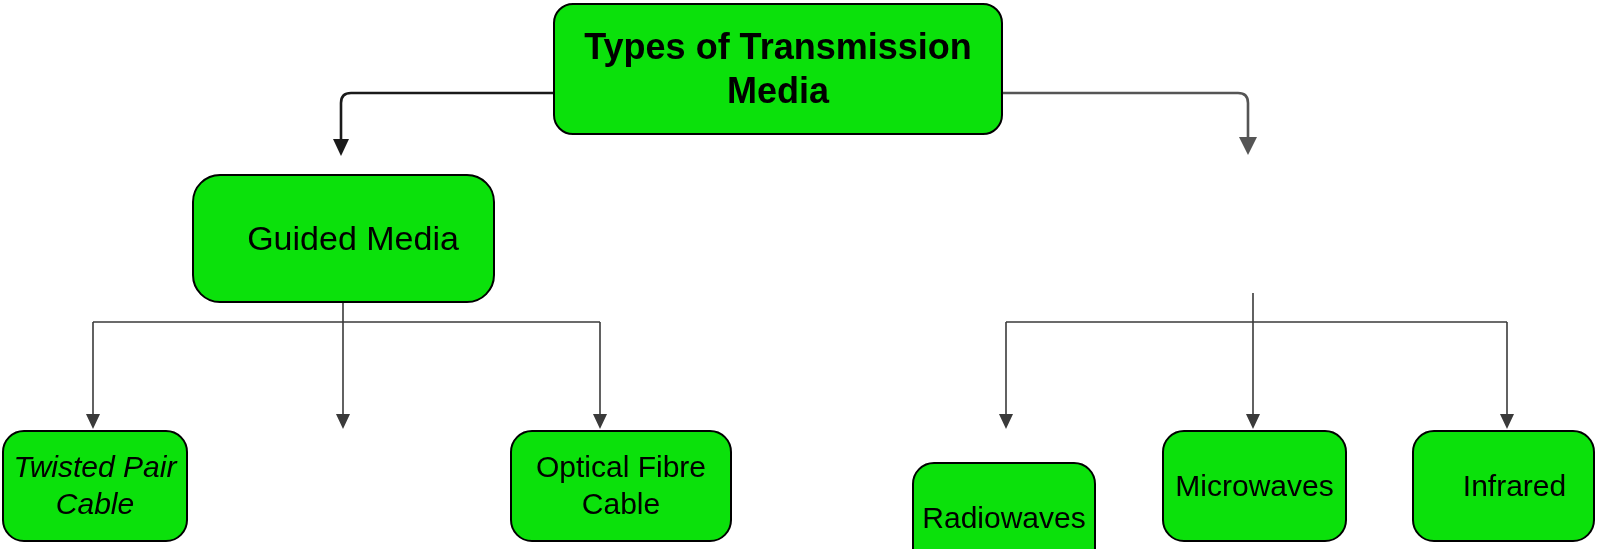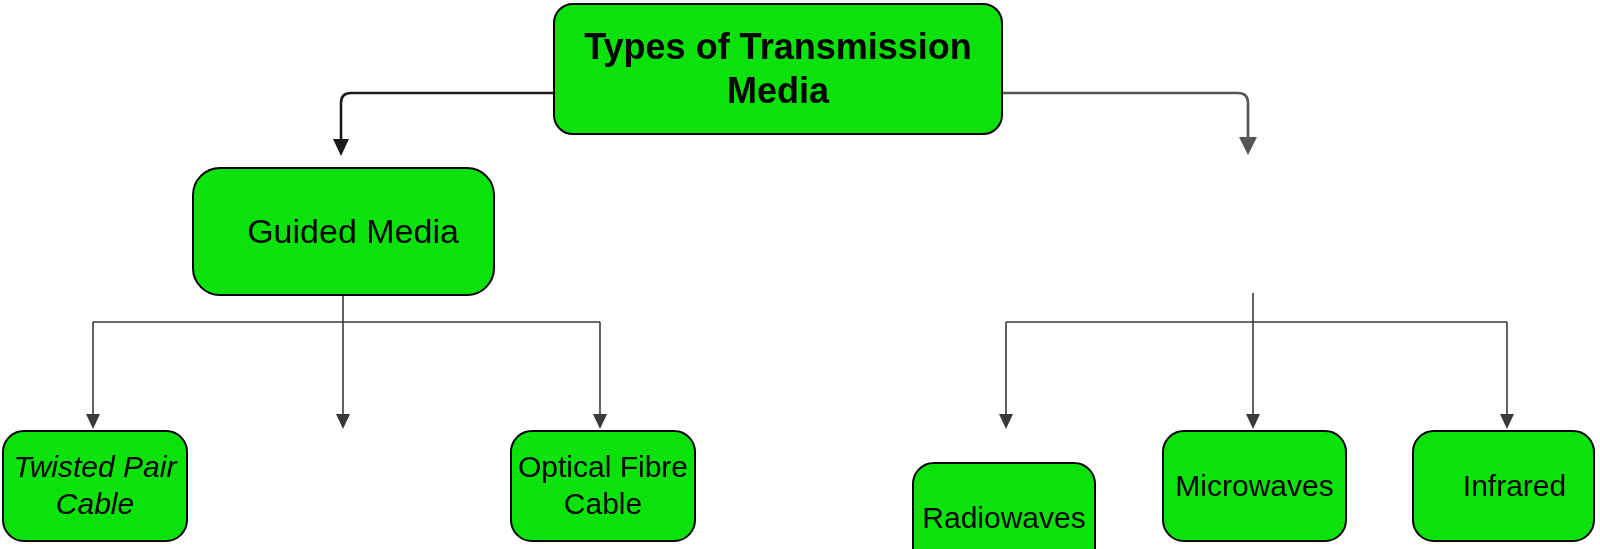--- a/index.html
+++ b/index.html
@@ -47,32 +47,32 @@
     left: 553px; top: 3px;
     width: 450px; height: 132px;
     border-radius: 20px;
     font-size: 36px;
     font-weight: bold;
   }
   .node-mid {
     border-radius: 28px;
     font-size: 34px;
   }
-  .node-guided   { left: 192px;  top: 167px; width: 303px; height: 129px; padding-left: 25px; }
+  .node-guided   { left: 192px;  top: 174px; width: 303px; height: 129px; padding-left: 25px; }
   .node-unguided { left: 1098px; top: 157px; width: 310px; height: 136px; }
   .node-leaf {
     top: 430px;
     height: 112px;
     border-radius: 22px;
     font-size: 30px;
     padding: 2px 2px;
   }
   .node-twisted    { left: 2px;    width: 186px; font-style: italic; }
   .node-coaxial    { left: 250px;  width: 188px; }
-  .node-optical    { left: 510px;  width: 186px; }
+  .node-optical    { left: 510px;  width: 222px; }
   .node-radiowaves { left: 912px;  width: 184px; margin-top: 32px; }
   .node-microwaves { left: 1162px; width: 185px; }
   .node-infrared   { left: 1412px; width: 183px; padding-left: 24px; }
 </style>
 </head>
 <body>
 
 <div class="canvas">
 
   <svg class="connector-layer" viewBox="0 0 1600 549" xmlns="http://www.w3.org/2000/svg">

